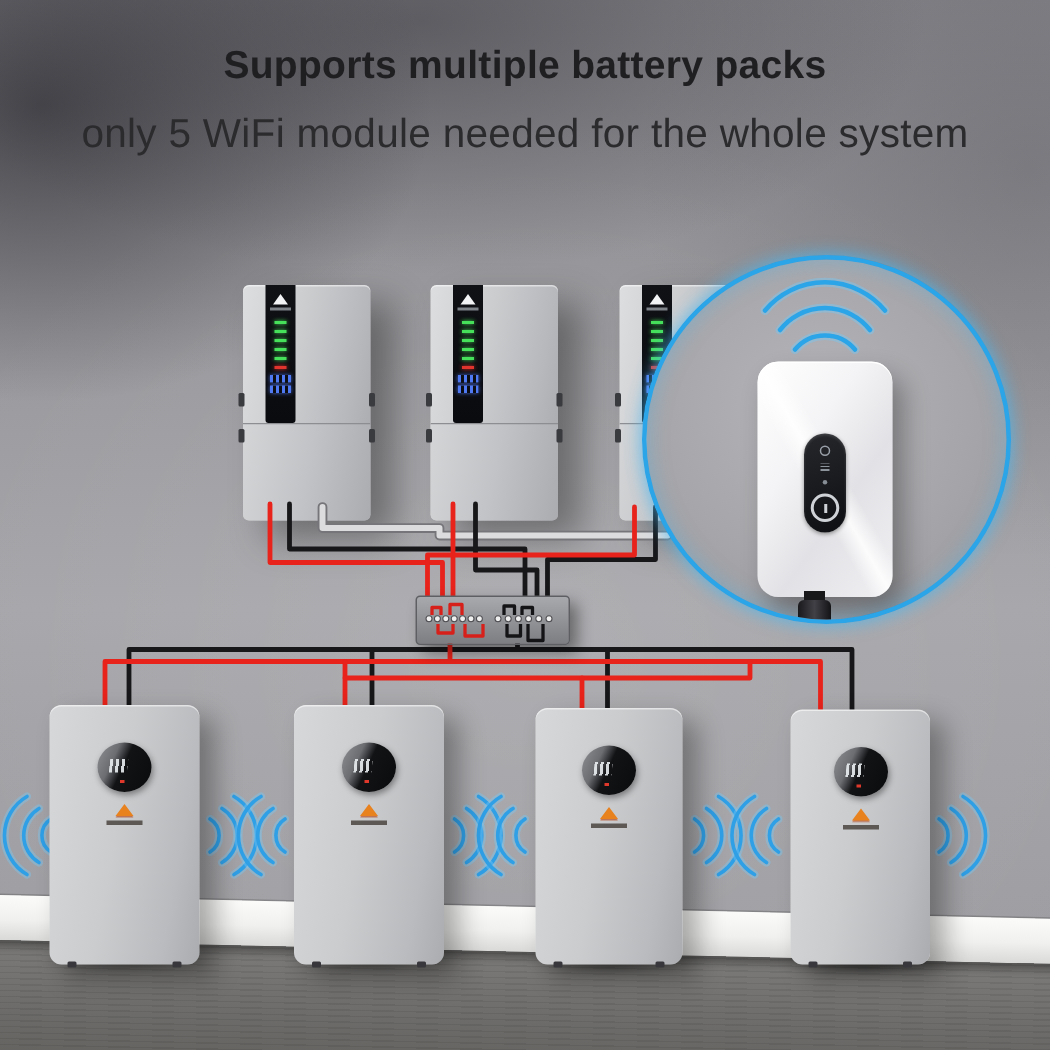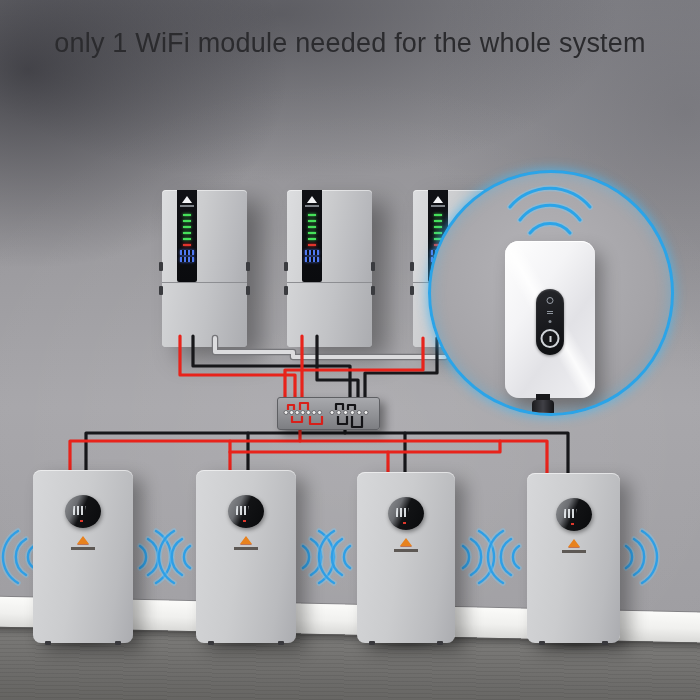--- a/index.html
+++ b/index.html
@@ -338,16 +338,17 @@
         <div class="mod-ind mod-bars"></div>
         <div class="mod-ind mod-pix"></div>
         <div class="mod-button">
             <i></i>
           </div>
       </div>
     </div>
   </div>
 
   <div class="title-wrap">
-    <h2 class="title-sub">only 1 WiFi module needed for the whole system</h2>
+    <h1 class="title-main">Supports multiple battery packs</h1>
+    <h2 class="title-sub">only 5 WiFi module needed for the whole system</h2>
   </div>
 
 </div>
 
 </body></html>

